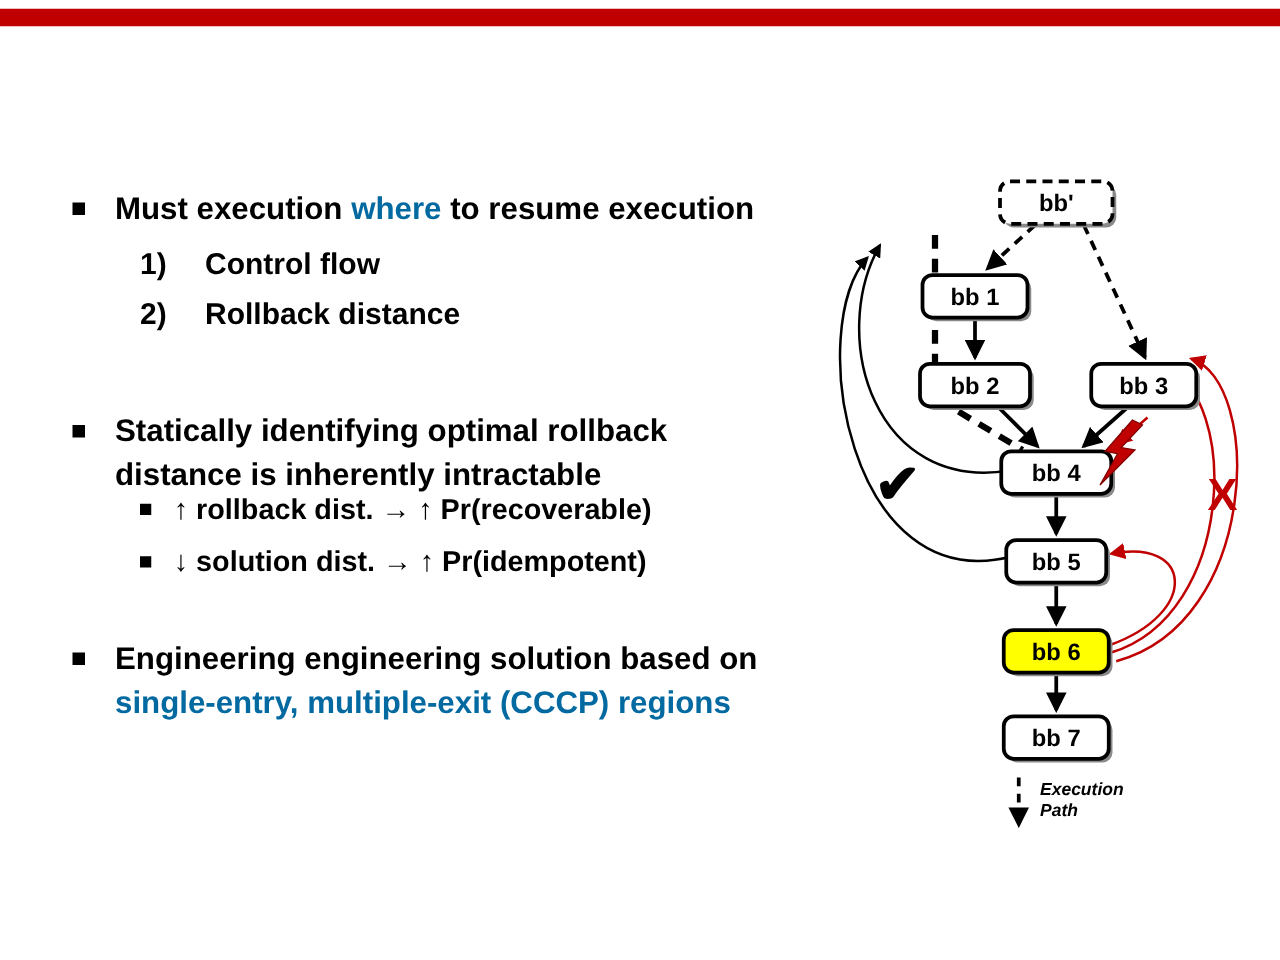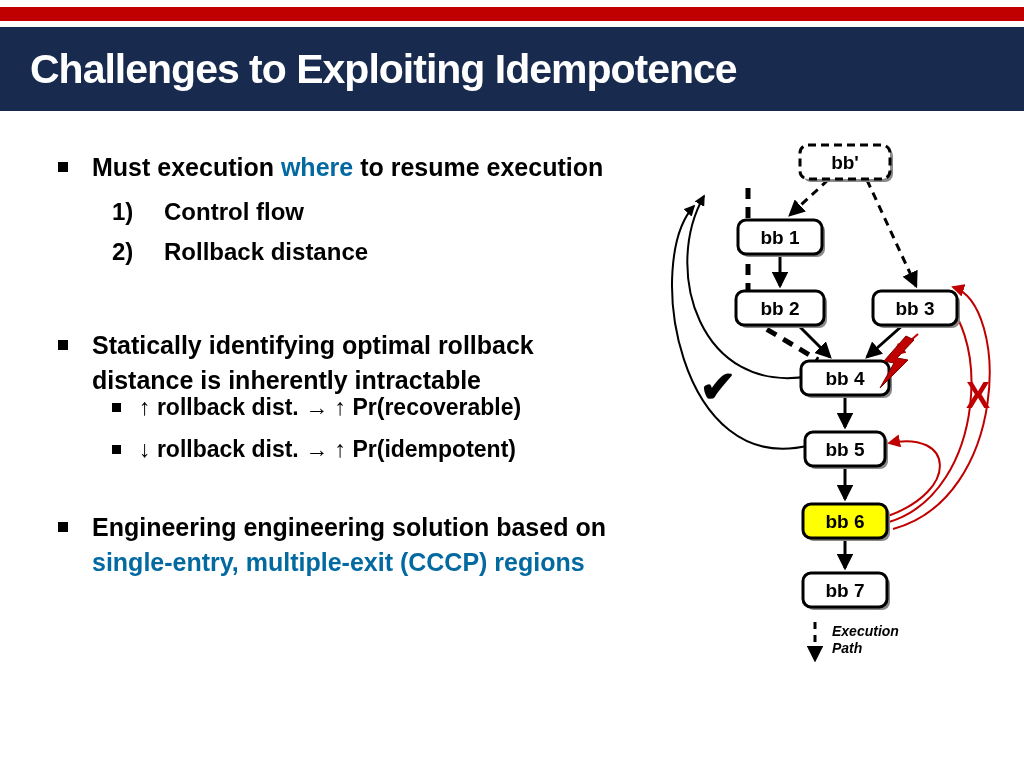--- a/index.html
+++ b/index.html
@@ -45,23 +45,20 @@
     background:radial-gradient(circle at 50% 45%, #3a4f7d 0%, #1d2c4e 70%);
     border:3px solid #8d97b8; box-sizing:border-box; }
   .seal-inner { position:absolute; left:7px; top:7px; width:36px; height:36px; border-radius:50%; border:2px dotted #9fb0d6; }
 </style>
 </head>
 <body>
 
 <div class="slide">
 
   <div class="red-strip"></div>
-  <div class="title-bar">
-    <h1>Challenges to Exploiting Idempotence</h1>
-  </div>
 
   <div class="row" style="left:58px; top:150px; width:590px;">
     <span class="sq"></span>
     <div class="txt"><span>Must execution </span><span class="red-text">where</span><span> to resume execution</span></div>
   </div>
 
   <div class="row num-row" style="left:112px; top:196px;">
     <span class="num">1)</span>
     <span>Control flow</span>
   </div>
@@ -74,21 +71,21 @@
     <span class="sq"></span>
     <div class="txt" style="width:540px;">Statically identifying optimal rollback distance is inherently intractable</div>
   </div>
 
   <div class="row sub-row" style="left:112px; top:392px;">
     <span class="sq-sub"></span>
     <div class="txt">↑ rollback dist. → ↑ Pr(recoverable)</div>
   </div>
   <div class="row sub-row" style="left:112px; top:434px;">
     <span class="sq-sub"></span>
-    <div class="txt">↓ rollback dist. → ↑ Pr(idempotent)</div>
+    <div class="txt">↓ solution dist. → ↑ Pr(idempotent)</div>
   </div>
 
   <div class="row" style="left:58px; top:510px; width:585px;">
     <span class="sq"></span>
     <div class="txt" style="width:540px;"><span>Engineering engineering solution based on </span><span class="red-text">single-entry, multiple-exit (CCCP) regions</span></div>
   </div>
 
   <svg class="diagram" width="360" height="560" viewBox="0 0 360 560">
     <defs>
       <marker id="mA" viewBox="0 0 10 10" refX="8.5" refY="5" markerWidth="5.5" markerHeight="5.5" orient="auto-start-reverse">

